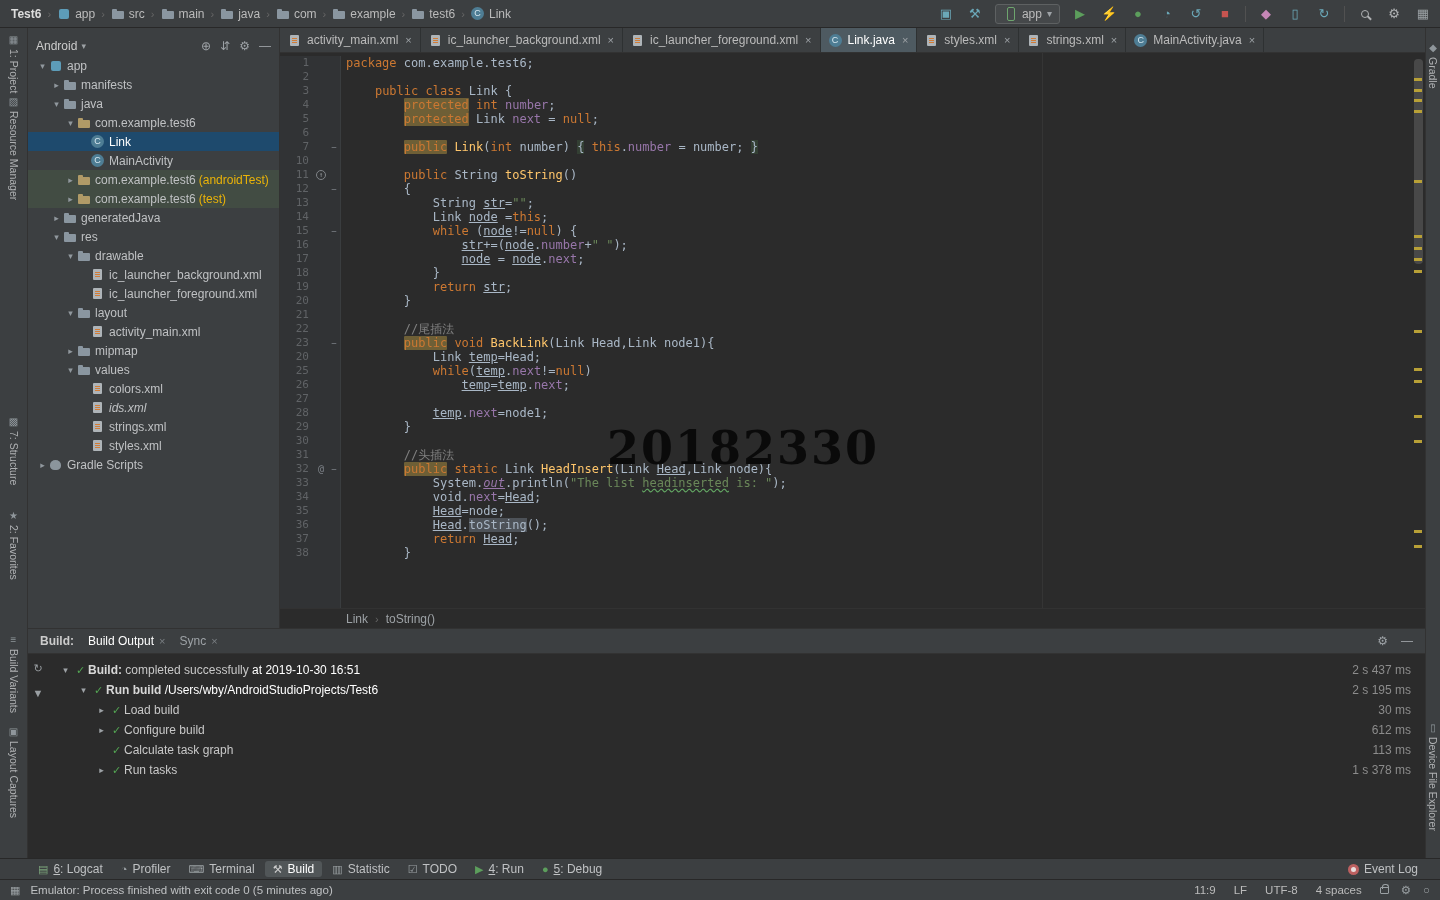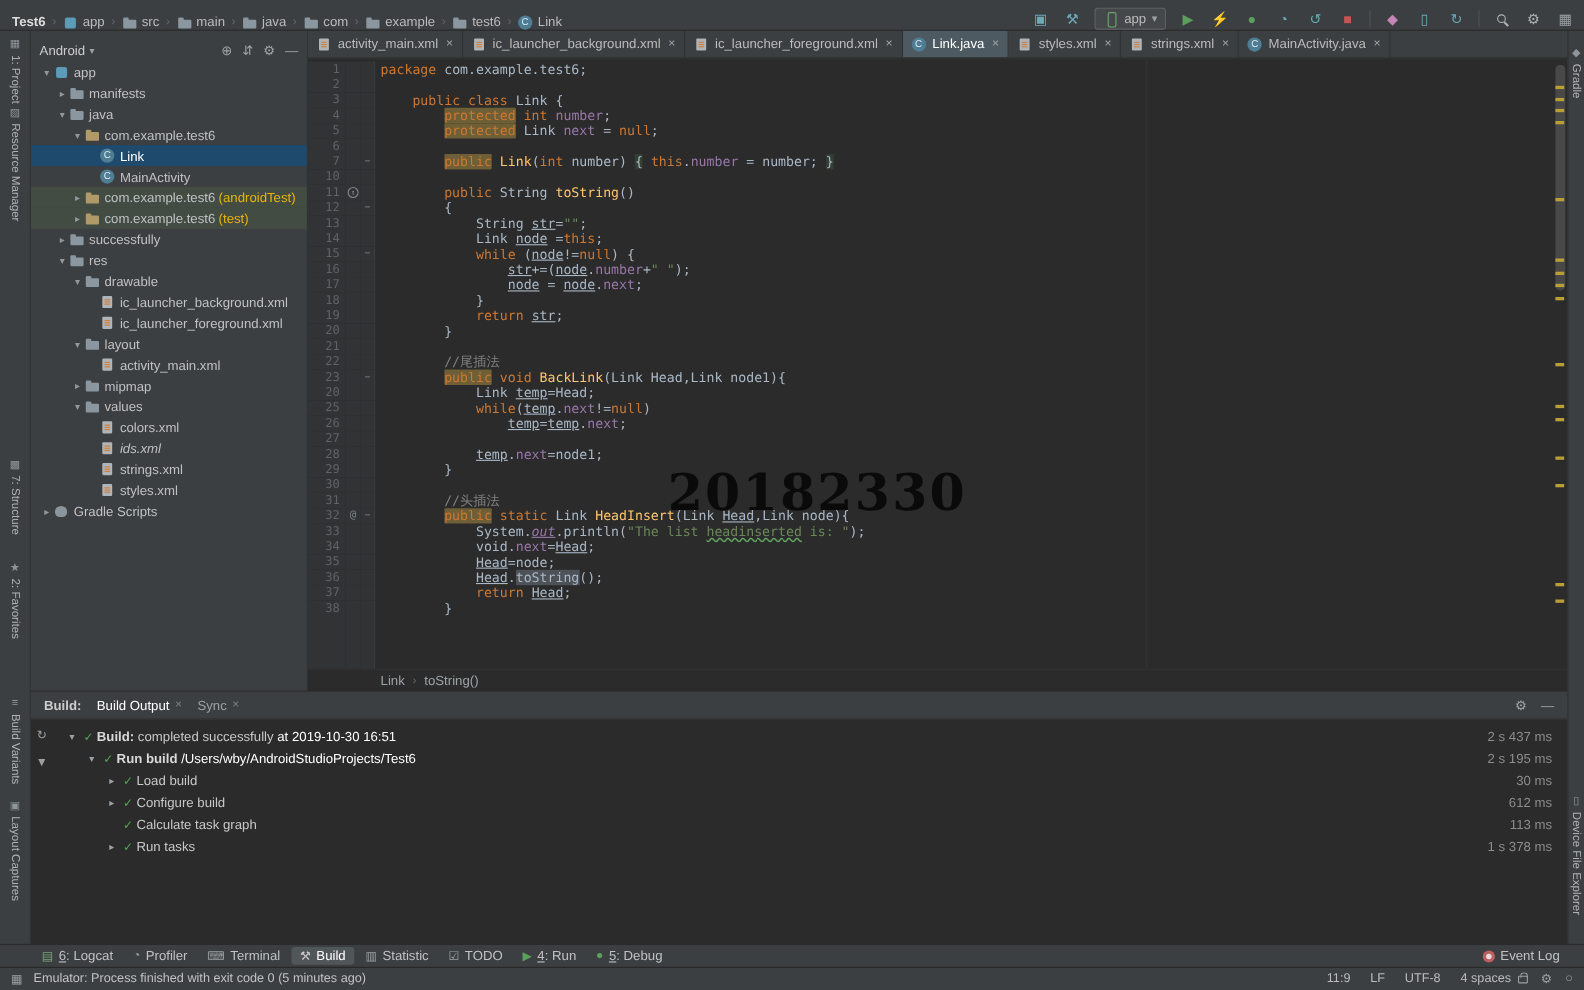--- a/index.html
+++ b/index.html
@@ -1,19 +1,19 @@
 <!DOCTYPE html>
 <html><head>
 <meta charset="utf-8">
 <style>
 *{margin:0;padding:0;box-sizing:border-box}
 html,body{width:1440px;height:900px;overflow:hidden;background:#2b2b2b;font-family:"Liberation Sans",sans-serif;font-size:12px;color:#bbb}
 .app{display:flex;flex-direction:column;width:1440px;height:900px}
 
-.titlebar{height:28px;background:#3c3f41;border-bottom:1px solid #282828;display:flex;align-items:flex-end;padding:0 8px;flex:none}
+.titlebar{height:28px;background:#3c3f41;border-bottom:1px solid #282828;display:flex;align-items:center;padding:0 8px;flex:none}
 .crumbs{display:flex;align-items:center;gap:2px;white-space:nowrap}
 .crumb{display:flex;align-items:center;gap:4px;padding:0 3px;color:#bbb}
 .crumb-label.bold{font-weight:bold;color:#ddd}
 .crumb-sep{color:#666;margin:0 1px;font-size:11px}
 .tb-actions{margin-left:auto;display:flex;align-items:center;gap:11px}
 .tb-icon{width:18px;height:18px;display:inline-flex;align-items:center;justify-content:center;font-size:13px}
 .tb-divider{width:1px;height:16px;background:#515151}
 .chip{display:inline-flex;align-items:center;gap:5px;border:1px solid #5e6162;border-radius:3px;height:20px;padding:0 7px;color:#bbb;background:#45484a}
 .chip-arrow{color:#9da2a6;font-size:10px}
 
@@ -104,21 +104,21 @@
 .toolbar-bottom{height:21px;flex:none;background:#3c3f41;border-top:1px solid #282828;display:flex;align-items:center;padding:0 8px}
 .twb-left{display:flex;align-items:center;gap:2px;padding-left:22px}
 .twb-right{margin-left:auto;display:flex;align-items:center;padding-right:6px}
 .twb{display:flex;align-items:center;gap:5px;padding:1px 8px;border-radius:3px;color:#bfc1c3;white-space:nowrap}
 .twb.active{background:#515658;color:#fff}
 .gi{font-size:11px}
 .evt-badge{width:11px;height:11px;border-radius:50%;background:#bc6060;display:inline-block;position:relative}
 .evt-badge::after{content:"";position:absolute;left:3px;top:3px;width:5px;height:5px;border-radius:50%;background:#e8dede}
 .statusbar{height:21px;flex:none;background:#3c3f41;border-top:1px solid #282828;display:flex;align-items:center;padding:0 10px;gap:10px;font-size:11.5px;color:#bbb}
 .st-msg{color:#bfc1c3}
-.st-right{margin-left:auto;display:flex;align-items:center;gap:6px}
+.st-right{margin-left:auto;display:flex;align-items:center;gap:18px}
 .st-segs{display:flex;gap:18px}
 .st-seg{color:#bbb}
 .st-icons{display:flex;gap:12px;align-items:center;color:#9aa0a3}
 .mini-lock{width:9px;height:7px;border:1px solid #9aa0a3;border-radius:1px;position:relative;display:inline-block;margin-top:3px}
 .mini-lock::before{content:"";position:absolute;left:1px;top:-4px;width:5px;height:4px;border:1px solid #9aa0a3;border-bottom:none;border-radius:3px 3px 0 0}
 .css-search{width:8px;height:8px;border:1.5px solid #afb1b3;border-radius:50%;position:relative;display:inline-block}
 .css-search::after{content:"";position:absolute;width:5px;height:1.5px;background:#afb1b3;transform:rotate(45deg);right:-4px;bottom:-2px}
 </style>
 </head>
 <body>
@@ -281,21 +281,21 @@
               </div>
               <div class="tree-row tint" style="padding-left: 36px;">
                 <span class="chev">▸</span>
                 <span class="ti ti-package"></span>
                 <span class="tree-label">com.example.test6</span>
                 <span class="tree-suffix">(test)</span>
               </div>
               <div class="tree-row" style="padding-left: 22px;">
                 <span class="chev">▸</span>
                 <span class="ti ti-folder-gen"></span>
-                <span class="tree-label">successfully</span>
+                <span class="tree-label">generatedJava</span>
               </div>
               <div class="tree-row" style="padding-left: 22px;">
                 <span class="chev">▾</span>
                 <span class="ti ti-folder"></span>
                 <span class="tree-label">res</span>
               </div>
               <div class="tree-row" style="padding-left: 36px;">
                 <span class="chev">▾</span>
                 <span class="ti ti-folder"></span>
                 <span class="tree-label">drawable</span>

